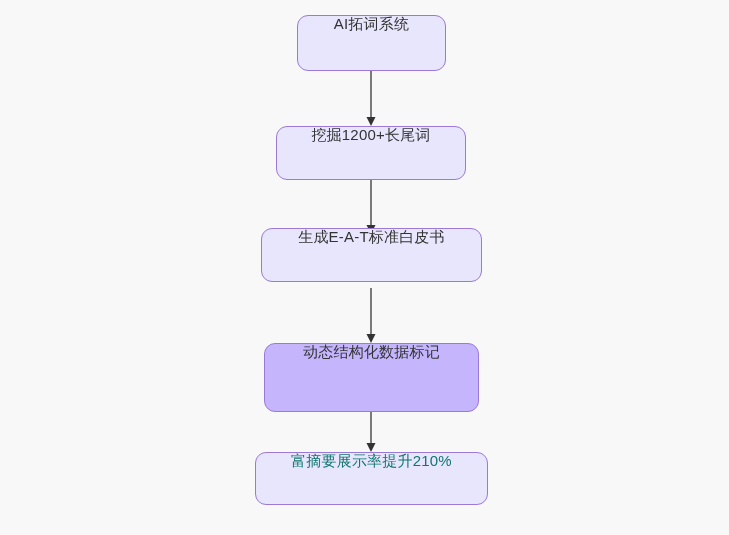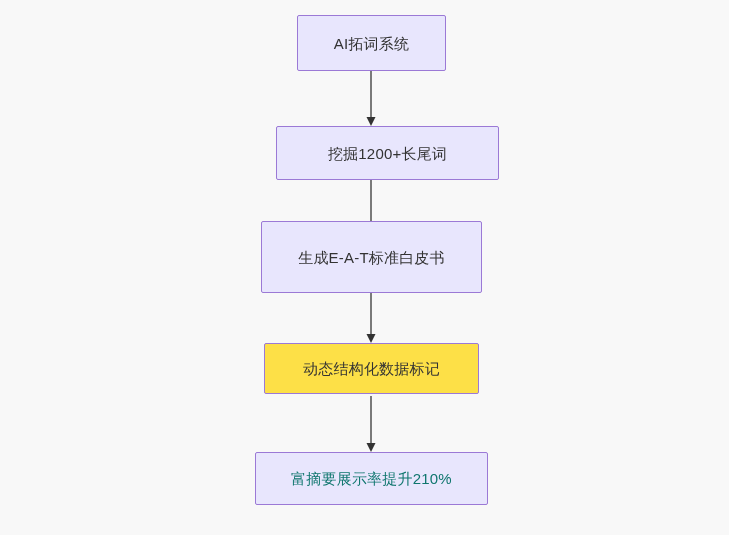--- a/index.html
+++ b/index.html
@@ -19,23 +19,23 @@
     left: 0;
     top: 0;
     width: 729px;
     height: 535px;
   }
   .node {
     position: absolute;
     box-sizing: border-box;
     background: #e8e6fd;
     border: 1.5px solid #9b79d6;
-    border-radius: 2px;
+    border-radius: 11px;
     display: flex;
-    align-items: center;
+    align-items: flex-start;
     justify-content: center;
   }
   .node-label {
     font-size: 15px;
     line-height: 1;
     color: #333333;
     white-space: nowrap;
     letter-spacing: 0.2px;
   }
   .edge {
@@ -60,25 +60,25 @@
         <line x1="9" y1="0" x2="9" y2="47" stroke="#7a7a7a" stroke-width="2"></line>
         <polygon points="4.5,46 13.5,46 9,55" fill="#333333"></polygon>
       </svg></div>
     <div class="edge" style="left: 362px; top: 396px; height: 56px;"><svg width="18" height="56" viewBox="0 0 18 56">
         <line x1="9" y1="0" x2="9" y2="48" stroke="#7a7a7a" stroke-width="2"></line>
         <polygon points="4.5,47 13.5,47 9,56" fill="#333333"></polygon>
       </svg></div>
     <div class="node" style="left: 297px; top: 15px; width: 149px; height: 56px; background: rgb(232, 230, 253); border-color: rgb(155, 121, 214);">
       <span class="node-label" style="color: rgb(51, 51, 51);">AI拓词系统</span>
     </div>
-    <div class="node" style="left: 276px; top: 126px; width: 223px; height: 54px; background: rgb(232, 230, 253); border-color: rgb(155, 121, 214);">
+    <div class="node" style="left: 276px; top: 126px; width: 190px; height: 54px; background: rgb(232, 230, 253); border-color: rgb(155, 121, 214);">
       <span class="node-label" style="color: rgb(51, 51, 51);">挖掘1200+长尾词</span>
     </div>
-    <div class="node" style="left: 261px; top: 221px; width: 221px; height: 72px; background: rgb(232, 230, 253); border-color: rgb(155, 121, 214);">
+    <div class="node" style="left: 261px; top: 228px; width: 221px; height: 54px; background: rgb(232, 230, 253); border-color: rgb(155, 121, 214);">
       <span class="node-label" style="color: rgb(51, 51, 51);">生成E-A-T标准白皮书</span>
     </div>
-    <div class="node" style="left: 264px; top: 343px; width: 215px; height: 51px; background: #fde047; border-color: rgb(155, 121, 214);">
+    <div class="node" style="left: 264px; top: 343px; width: 215px; height: 69px; background: #c4b5fd; border-color: rgb(155, 121, 214);">
       <span class="node-label" style="color: rgb(51, 51, 51);">动态结构化数据标记</span>
     </div>
     <div class="node" style="left: 255px; top: 452px; width: 233px; height: 53px; background: rgb(232, 230, 253); border-color: rgb(155, 121, 214);">
       <span class="node-label" style="color: #0f766e;">富摘要展示率提升210%</span>
     </div>
   </div>
 
 </body></html>

